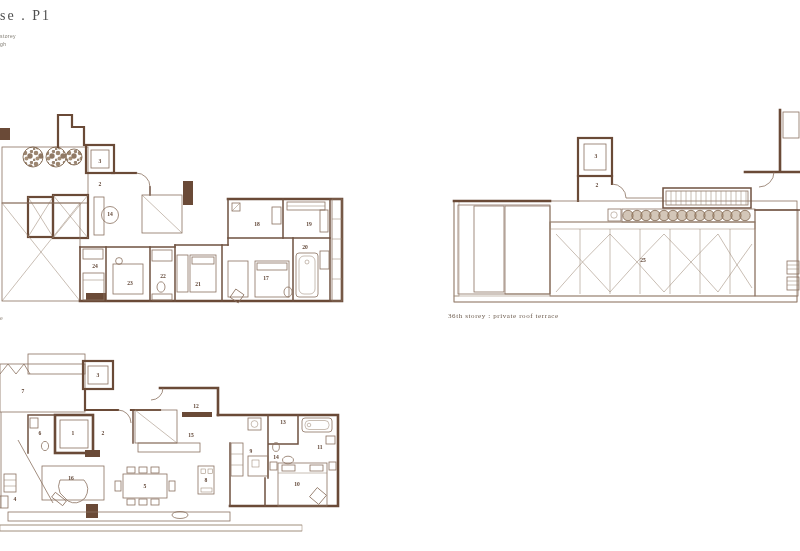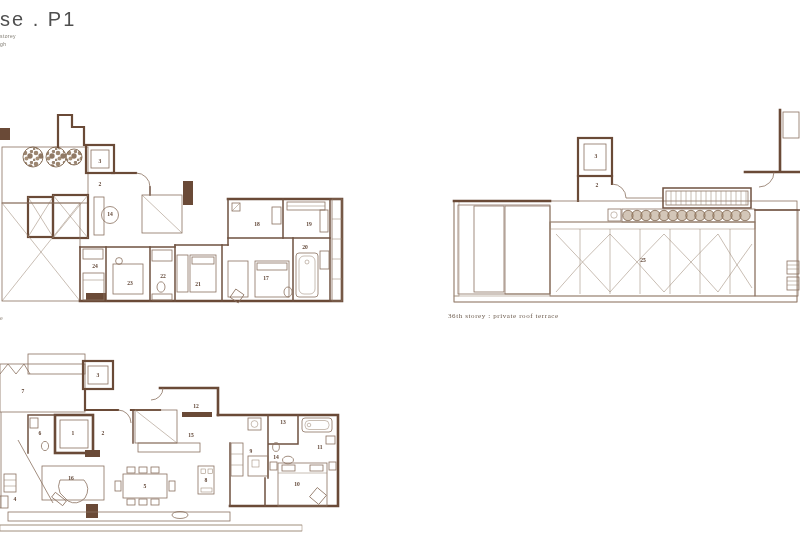--- a/index.html
+++ b/index.html
@@ -1,19 +1,19 @@
 <!DOCTYPE html>
 <html><head>
 <meta charset="utf-8">
 <style>
   html,body{margin:0;padding:0;}
   body{width:800px;height:551px;background:#ffffff;position:relative;overflow:hidden;
        font-family:"Liberation Serif", serif;}
   .abs{position:absolute;}
-  #title{left:0;top:8px;font-family:Liberation Sans, sans-serif;font-size:20px;
+  #title{left:0;top:8px;font-family:Liberation Serif, serif;font-size:14px;
          letter-spacing:2px;color:#4f4f4f;}
   .subline{left:0;font-size:5px;color:#7d786e;letter-spacing:.4px;line-height:6px;
            font-family:"Liberation Sans", sans-serif;}
   #sub1{top:33px;} #sub2{top:41px;}
   #roof-caption{left:448px;top:312px;font-size:7px;color:#6b5a4c;letter-spacing:.6px;}
   #left-caption-frag{left:0;top:315px;font-size:6px;color:#8a7e72;}
   svg{position:absolute;overflow:visible;}
   .w3{stroke:#6a4a37;stroke-width:2.6;fill:none;stroke-linecap:square;}
   .w25{stroke:#6a4a37;stroke-width:2.2;fill:none;stroke-linecap:square;}
   .w2{stroke:#6f5140;stroke-width:1.5;fill:none;stroke-linecap:square;}

